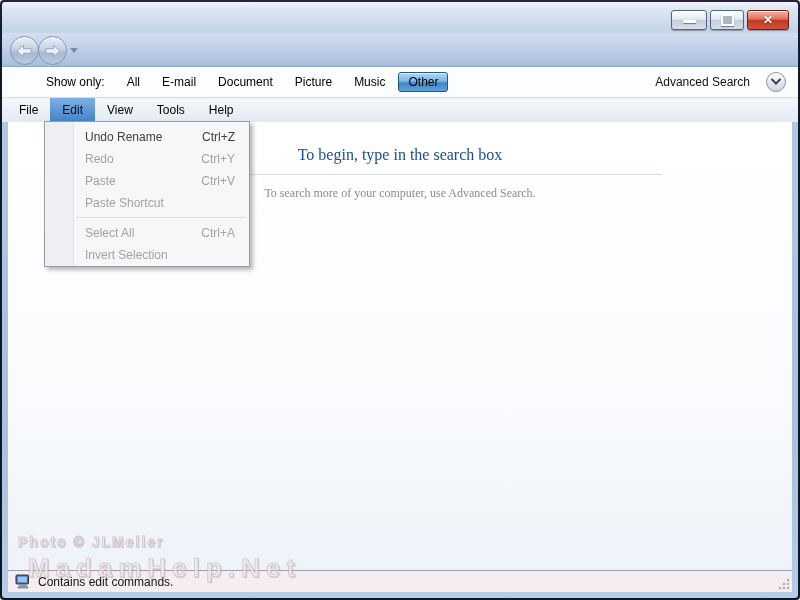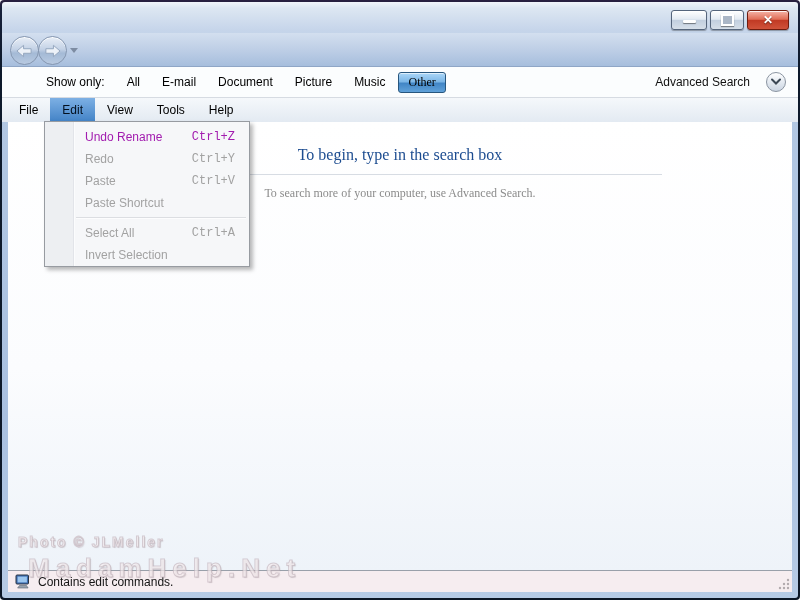--- a/index.html
+++ b/index.html
@@ -54,41 +54,41 @@
   .searchbox input::placeholder{font-style:italic;color:#6b6b6b;opacity:1;}
   .search-mag{padding-right:7px;display:flex;align-items:center;}
   
   .filterbar{position:absolute;left:2px;top:67px;width:796px;height:31px;box-sizing:border-box;
     background:#fbfdfe;border-bottom:1px solid #d6dbe2;display:flex;align-items:center;
     padding-left:44px;gap:22px;}
   .filter-label{color:#000;}
   .filter-item{color:#000;cursor:default;}
   .filter-item.selected{background:linear-gradient(180deg,#abd7f8 0%,#7db7e7 45%,#4286c6 55%,#60a1d9 100%);
     border:1px solid #27567e;border-radius:3px;padding:2px 9px;margin:0 -9px;
-    box-shadow:inset 0 1px 0 rgba(255,255,255,.6);font-family:Liberation Serif, serif;}
+    box-shadow:inset 0 1px 0 rgba(255,255,255,.6);}
   .adv-search{position:absolute;right:12px;top:0;height:30px;display:flex;align-items:center;gap:16px;}
   .adv-chevron{width:20px;height:20px;border-radius:50%;border:1px solid #8a94a1;box-sizing:border-box;
     background:linear-gradient(180deg,#ffffff 0%,#e4eaf1 50%,#cbd5e2 100%);
     display:flex;align-items:center;justify-content:center;}
   
   .menubar{position:absolute;left:2px;top:98px;width:796px;height:24px;box-sizing:border-box;
     background:linear-gradient(180deg,#f5f8fb 0%,#e3eaf2 100%);display:flex;align-items:stretch;
     padding-left:5px;}
   .menu-item{display:flex;align-items:center;padding:0 12px;color:#000;}
   .menu-item.active{background:linear-gradient(180deg,#7db0e4 0%,#4282c6 100%);color:#03101f;}
   
   .menu-popup{position:absolute;left:44px;top:121px;width:206px;height:146px;box-sizing:border-box;
     background:#f6f7f9;border:1px solid #979ba1;box-shadow:3px 3px 4px rgba(0,0,0,.28);
     z-index:10;padding-top:4px;}
   .menu-popup .gutter{position:absolute;left:0;top:0;bottom:0;width:28px;background:#edeff2;
     border-right:1px solid #e2e4e9;box-shadow:1px 0 0 #fbfcfd;}
   .popup-row{position:relative;height:22px;display:flex;align-items:center;
     justify-content:space-between;padding:0 14px 0 40px;}
-  .popup-row .shortcut{margin-left:12px;font-family:Liberation Mono, monospace;}
-  .popup-row.enabled{color:#a21caf;padding-left:40px;}
+  .popup-row .shortcut{margin-left:12px;}
+  .popup-row.enabled{color:#404040;padding-left:40px;}
   .popup-row.disabled{color:#a2a2a2;}
   .popup-sep{position:relative;height:1px;background:#dcdee2;border-bottom:1px solid #fdfdfe;
     margin:3px 3px 3px 31px;}
   
   .content{position:absolute;left:8px;top:122px;width:784px;height:448px;
     background:linear-gradient(180deg,#ffffff 0%,#fbfcfe 55%,#eef3f9 100%);font-family:Liberation Serif, serif;}
   .content-heading{position:absolute;top:24px;left:0;width:100%;text-align:center;
     color:#1c4c90;font-size:16px;}
   .content-rule{position:absolute;top:52px;left:130px;width:524px;height:1px;background:#d7dce3;}
   .content-sub{position:absolute;top:64px;left:0;width:100%;text-align:center;color:#8b8b8b;}

